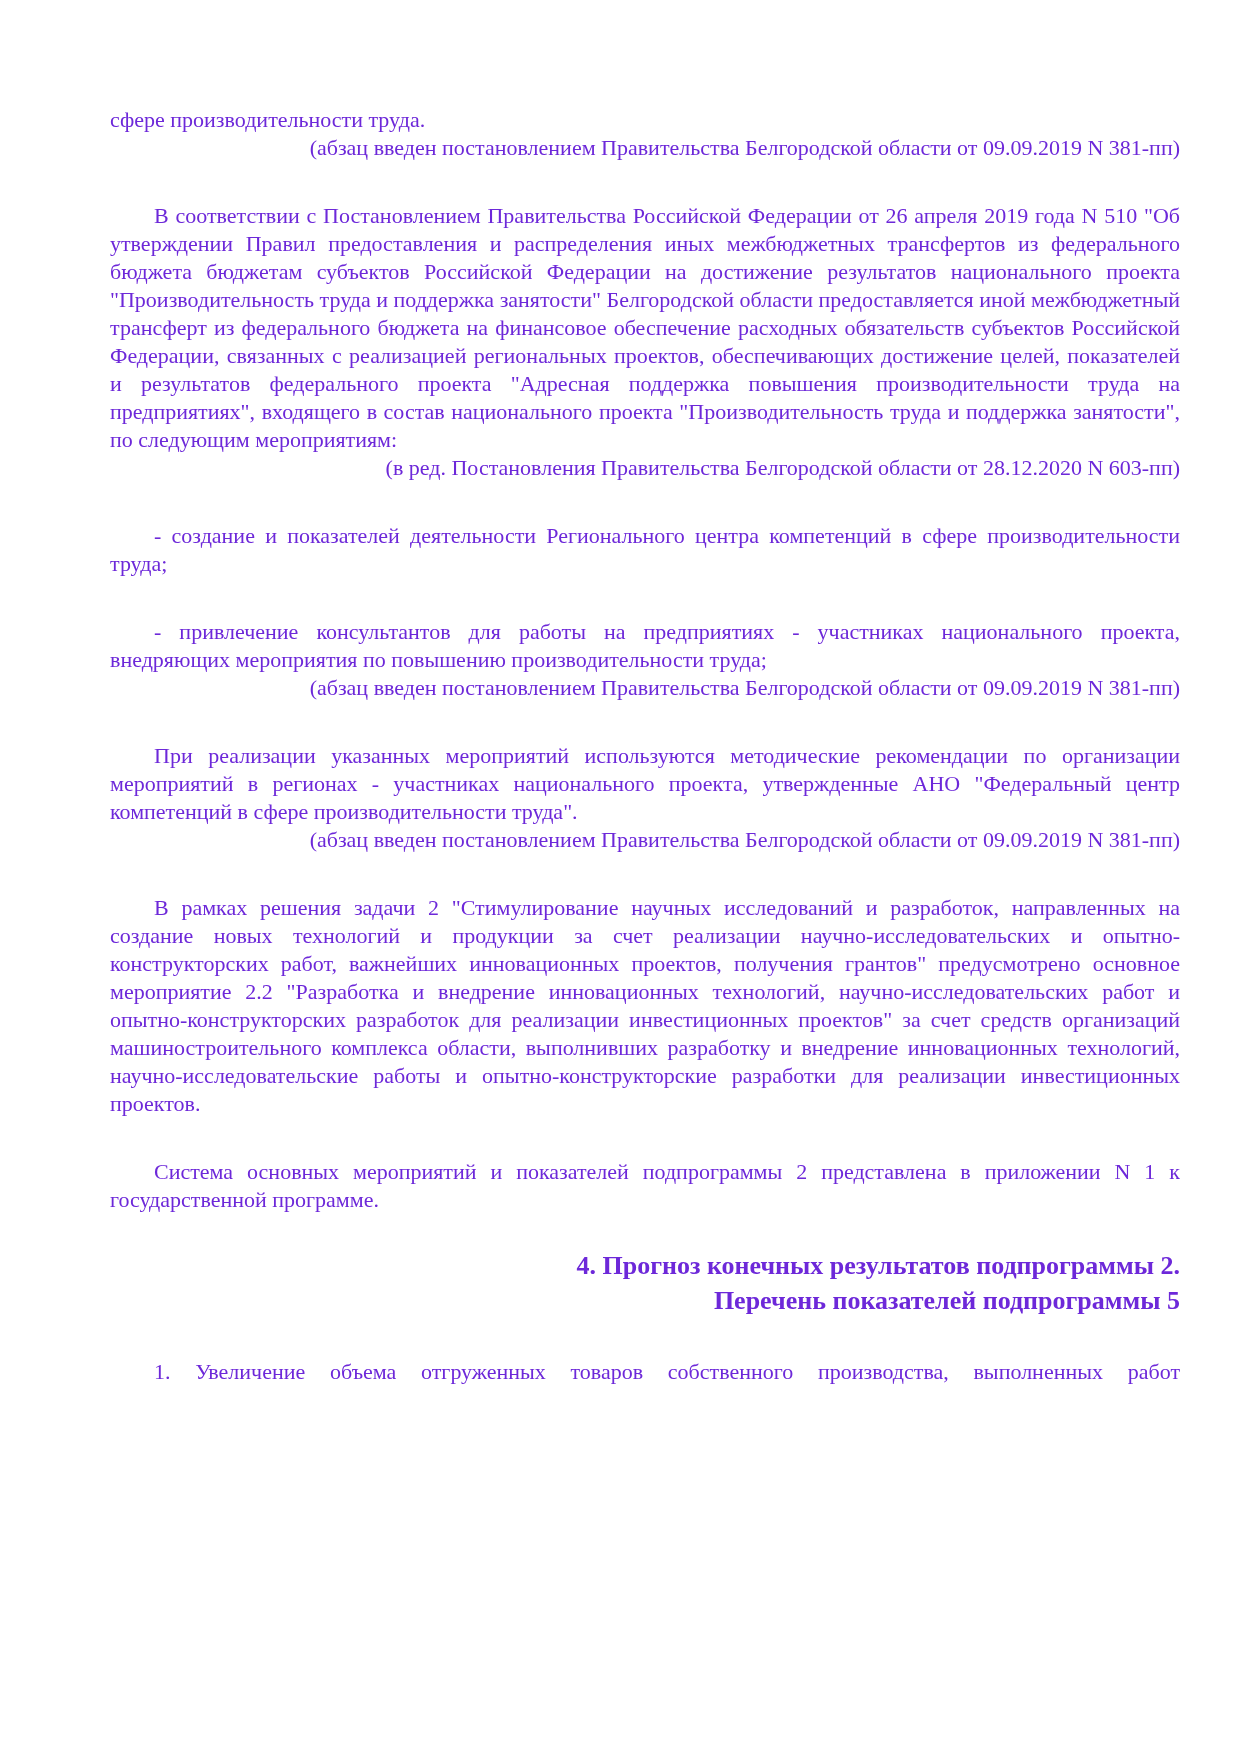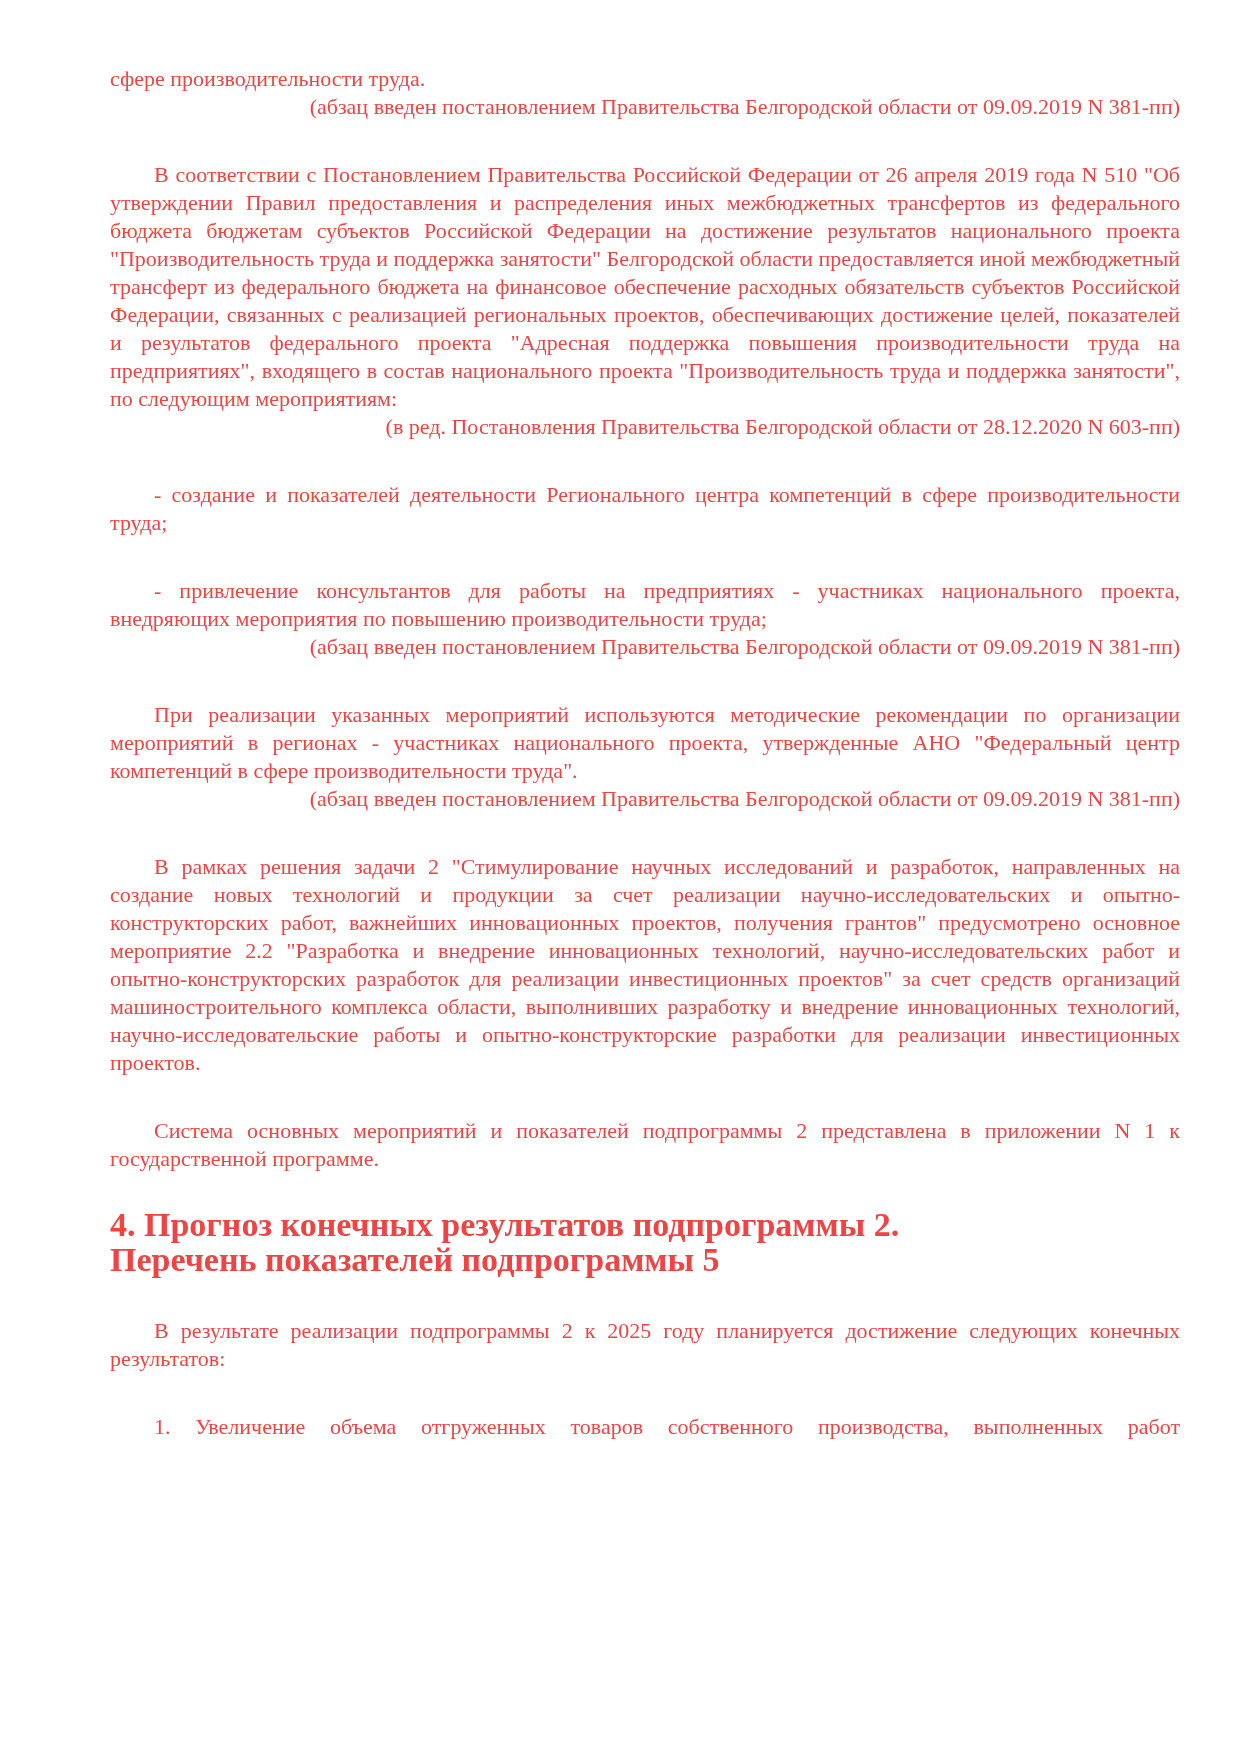--- a/index.html
+++ b/index.html
@@ -7,22 +7,22 @@
     margin: 0;
     padding: 0;
     background: #ffffff;
   }
   .page {
     position: relative;
     box-sizing: border-box;
     width: 1240px;
     height: 1754px;
     background: #ffffff;
-    color: #ef4444;
-    padding: 65px 60px 40px 110px;
+    color: #6d28d9;
+    padding: 106px 60px 40px 110px;
     font-family: "Liberation Serif", "DejaVu Serif", serif;
     font-size: 22px;
     line-height: 28px;
     overflow: hidden;
   }
   .block { margin: 0; }
   .cont {
     text-align: left;
     margin: 0;
   }
@@ -33,23 +33,23 @@
   .para {
     text-align: justify;
     text-indent: 44px;
     margin: 40px 0 0 0;
   }
   .para.continued {
     text-align-last: justify;
   }
   .heading {
     font-weight: bold;
-    font-size: 34px;
+    font-size: 26px;
     line-height: 35px;
-    text-align: left;
+    text-align: right;
     text-indent: 0;
     margin: 34px 0 22px 0;
   }
   .heading .hline { display: block; }
 </style>
 </head>
 <body>
 
 <div class="page">
   <p class="block cont">сфере производительности труда.</p>
@@ -60,15 +60,14 @@
   <p class="block para">- привлечение консультантов для работы на предприятиях - участниках национального проекта, внедряющих мероприятия по повышению производительности труда;</p>
   <p class="block note">(абзац введен постановлением Правительства Белгородской области от 09.09.2019 N 381-пп)</p>
   <p class="block para">При реализации указанных мероприятий используются методические рекомендации по организации мероприятий в регионах - участниках национального проекта, утвержденные АНО "Федеральный центр компетенций в сфере производительности труда".</p>
   <p class="block note">(абзац введен постановлением Правительства Белгородской области от 09.09.2019 N 381-пп)</p>
   <p class="block para">В рамках решения задачи 2 "Стимулирование научных исследований и разработок, направленных на создание новых технологий и продукции за счет реализации научно-исследовательских и опытно-конструкторских работ, важнейших инновационных проектов, получения грантов" предусмотрено основное мероприятие 2.2 "Разработка и внедрение инновационных технологий, научно-исследовательских работ и опытно-конструкторских разработок для реализации инвестиционных проектов" за счет средств организаций машиностроительного комплекса области, выполнивших разработку и внедрение инновационных технологий, научно-исследовательские работы и опытно-конструкторские разработки для реализации инвестиционных проектов.</p>
   <p class="block para">Система основных мероприятий и показателей подпрограммы 2 представлена в приложении N 1 к государственной программе.</p>
   <h2 class="block heading">
     <span class="hline">4. Прогноз конечных результатов подпрограммы 2.</span>
     <span class="hline">Перечень показателей подпрограммы 5</span>
   </h2>
-  <p class="block para">В результате реализации подпрограммы 2 к 2025 году планируется достижение следующих конечных результатов:</p>
   <p class="block para continued">1. Увеличение объема отгруженных товаров собственного производства, выполненных работ</p>
 </div>
 
 </body></html>

